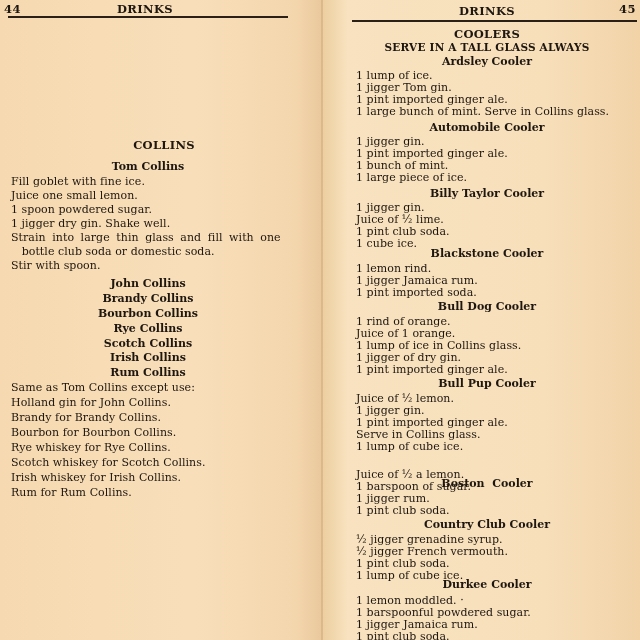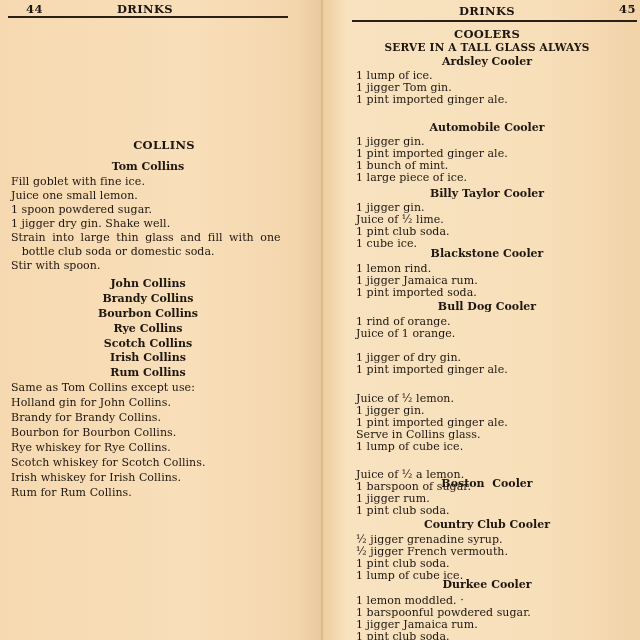--- a/index.html
+++ b/index.html
@@ -27,21 +27,21 @@
   .center { position:absolute; text-align:center; font-weight:bold; white-space:nowrap; }
   .line { position:absolute; font-size:11px; white-space:nowrap; letter-spacing:.05px; }
   .left-text .line { font-size:11px; }
   .sec-title { font-size:11.5px; letter-spacing:.3px; }
   .recipe-title { font-size:11px; }
 </style>
 </head>
 <body>
 
 <div class="page page-left">
-  <div class="running-head" style="left:26px;top:2px;">44</div>
+  <div class="running-head" style="left:4px;top:2px;">44</div>
   <div class="running-head" style="left:0;width:290px;top:2px;text-align:center;">DRINKS</div>
   <div class="rule" style="left:8px;top:16px;width:280px;"></div>
 
   <div class="left-text">
     <div class="center sec-title" style="left:0;width:296px;top:138px;margin-left:16px;">COLLINS</div>
     <div class="center recipe-title" style="left:0;width:296px;top:160px;">Tom Collins</div>
 
     <div class="line" style="left:11px;top:175px;">Fill goblet with fine ice.</div>
     <div class="line" style="left:11px;top:189px;">Juice one small lemon.</div>
     <div class="line" style="left:11px;top:203px;">1 spoon powdered sugar.</div>
@@ -74,20 +74,21 @@
   <div class="running-head" style="left:297px;top:2px;">45</div>
   <div class="rule" style="left:30px;top:20px;width:285px;"></div>
 
   <div class="center sec-title" style="left:30px;width:270px;top:27px;">COOLERS</div>
   <div class="center" style="left:30px;width:270px;top:41px;font-size:10.5px;letter-spacing:.2px;">SERVE IN A TALL GLASS ALWAYS</div>
 
   <div class="center recipe-title" style="left:30px;width:270px;top:55px;">Ardsley Cooler</div>
   <div class="line" style="left:34px;top:69px;">1 lump of ice.</div>
   <div class="line" style="left:34px;top:81px;">1 jigger Tom gin.</div>
   <div class="line" style="left:34px;top:93px;">1 pint imported ginger ale.</div>
+  <div class="line" style="left:34px;top:105px;">1 large bunch of mint.  Serve in Collins glass.</div>
 
   <div class="center recipe-title" style="left:30px;width:270px;top:121px;">Automobile Cooler</div>
   <div class="line" style="left:34px;top:135px;">1 jigger gin.</div>
   <div class="line" style="left:34px;top:147px;">1 pint imported ginger ale.</div>
   <div class="line" style="left:34px;top:159px;">1 bunch of mint.</div>
   <div class="line" style="left:34px;top:171px;">1 large piece of ice.</div>
 
   <div class="center recipe-title" style="left:30px;width:270px;top:187px;">Billy Taylor Cooler</div>
   <div class="line" style="left:34px;top:201px;">1 jigger gin.</div>
   <div class="line" style="left:34px;top:213px;">Juice of ½ lime.</div>
@@ -95,23 +96,25 @@
   <div class="line" style="left:34px;top:237px;">1 cube ice.</div>
 
   <div class="center recipe-title" style="left:30px;width:270px;top:247px;">Blackstone Cooler</div>
   <div class="line" style="left:34px;top:262px;">1 lemon rind.</div>
   <div class="line" style="left:34px;top:274px;">1 jigger Jamaica rum.</div>
   <div class="line" style="left:34px;top:286px;">1 pint imported soda.</div>
 
   <div class="center recipe-title" style="left:30px;width:270px;top:300px;">Bull Dog Cooler</div>
   <div class="line" style="left:34px;top:315px;">1 rind of orange.</div>
   <div class="line" style="left:34px;top:327px;">Juice of 1 orange.</div>
+  <div class="line" style="left:34px;top:339px;">1 lump of ice in Collins glass.</div>
   <div class="line" style="left:34px;top:351px;">1 jigger of dry gin.</div>
   <div class="line" style="left:34px;top:363px;">1 pint imported ginger ale.</div>
 
+  <div class="center recipe-title" style="left:30px;width:270px;top:377px;">Bull Pup Cooler</div>
   <div class="line" style="left:34px;top:392px;">Juice of ½ lemon.</div>
   <div class="line" style="left:34px;top:404px;">1 jigger gin.</div>
   <div class="line" style="left:34px;top:416px;">1 pint imported ginger ale.</div>
   <div class="line" style="left:34px;top:428px;">Serve in Collins glass.</div>
   <div class="line" style="left:34px;top:440px;">1 lump of cube ice.</div>
 
   <div class="center recipe-title" style="left:30px;width:270px;top:453px;white-space:pre;margin-top:24px;">Boston  Cooler</div>
   <div class="line" style="left:34px;top:468px;">Juice of ½ a lemon.</div>
   <div class="line" style="left:34px;top:480px;">1 barspoon of sugar.</div>
   <div class="line" style="left:34px;top:492px;">1 jigger rum.</div>

